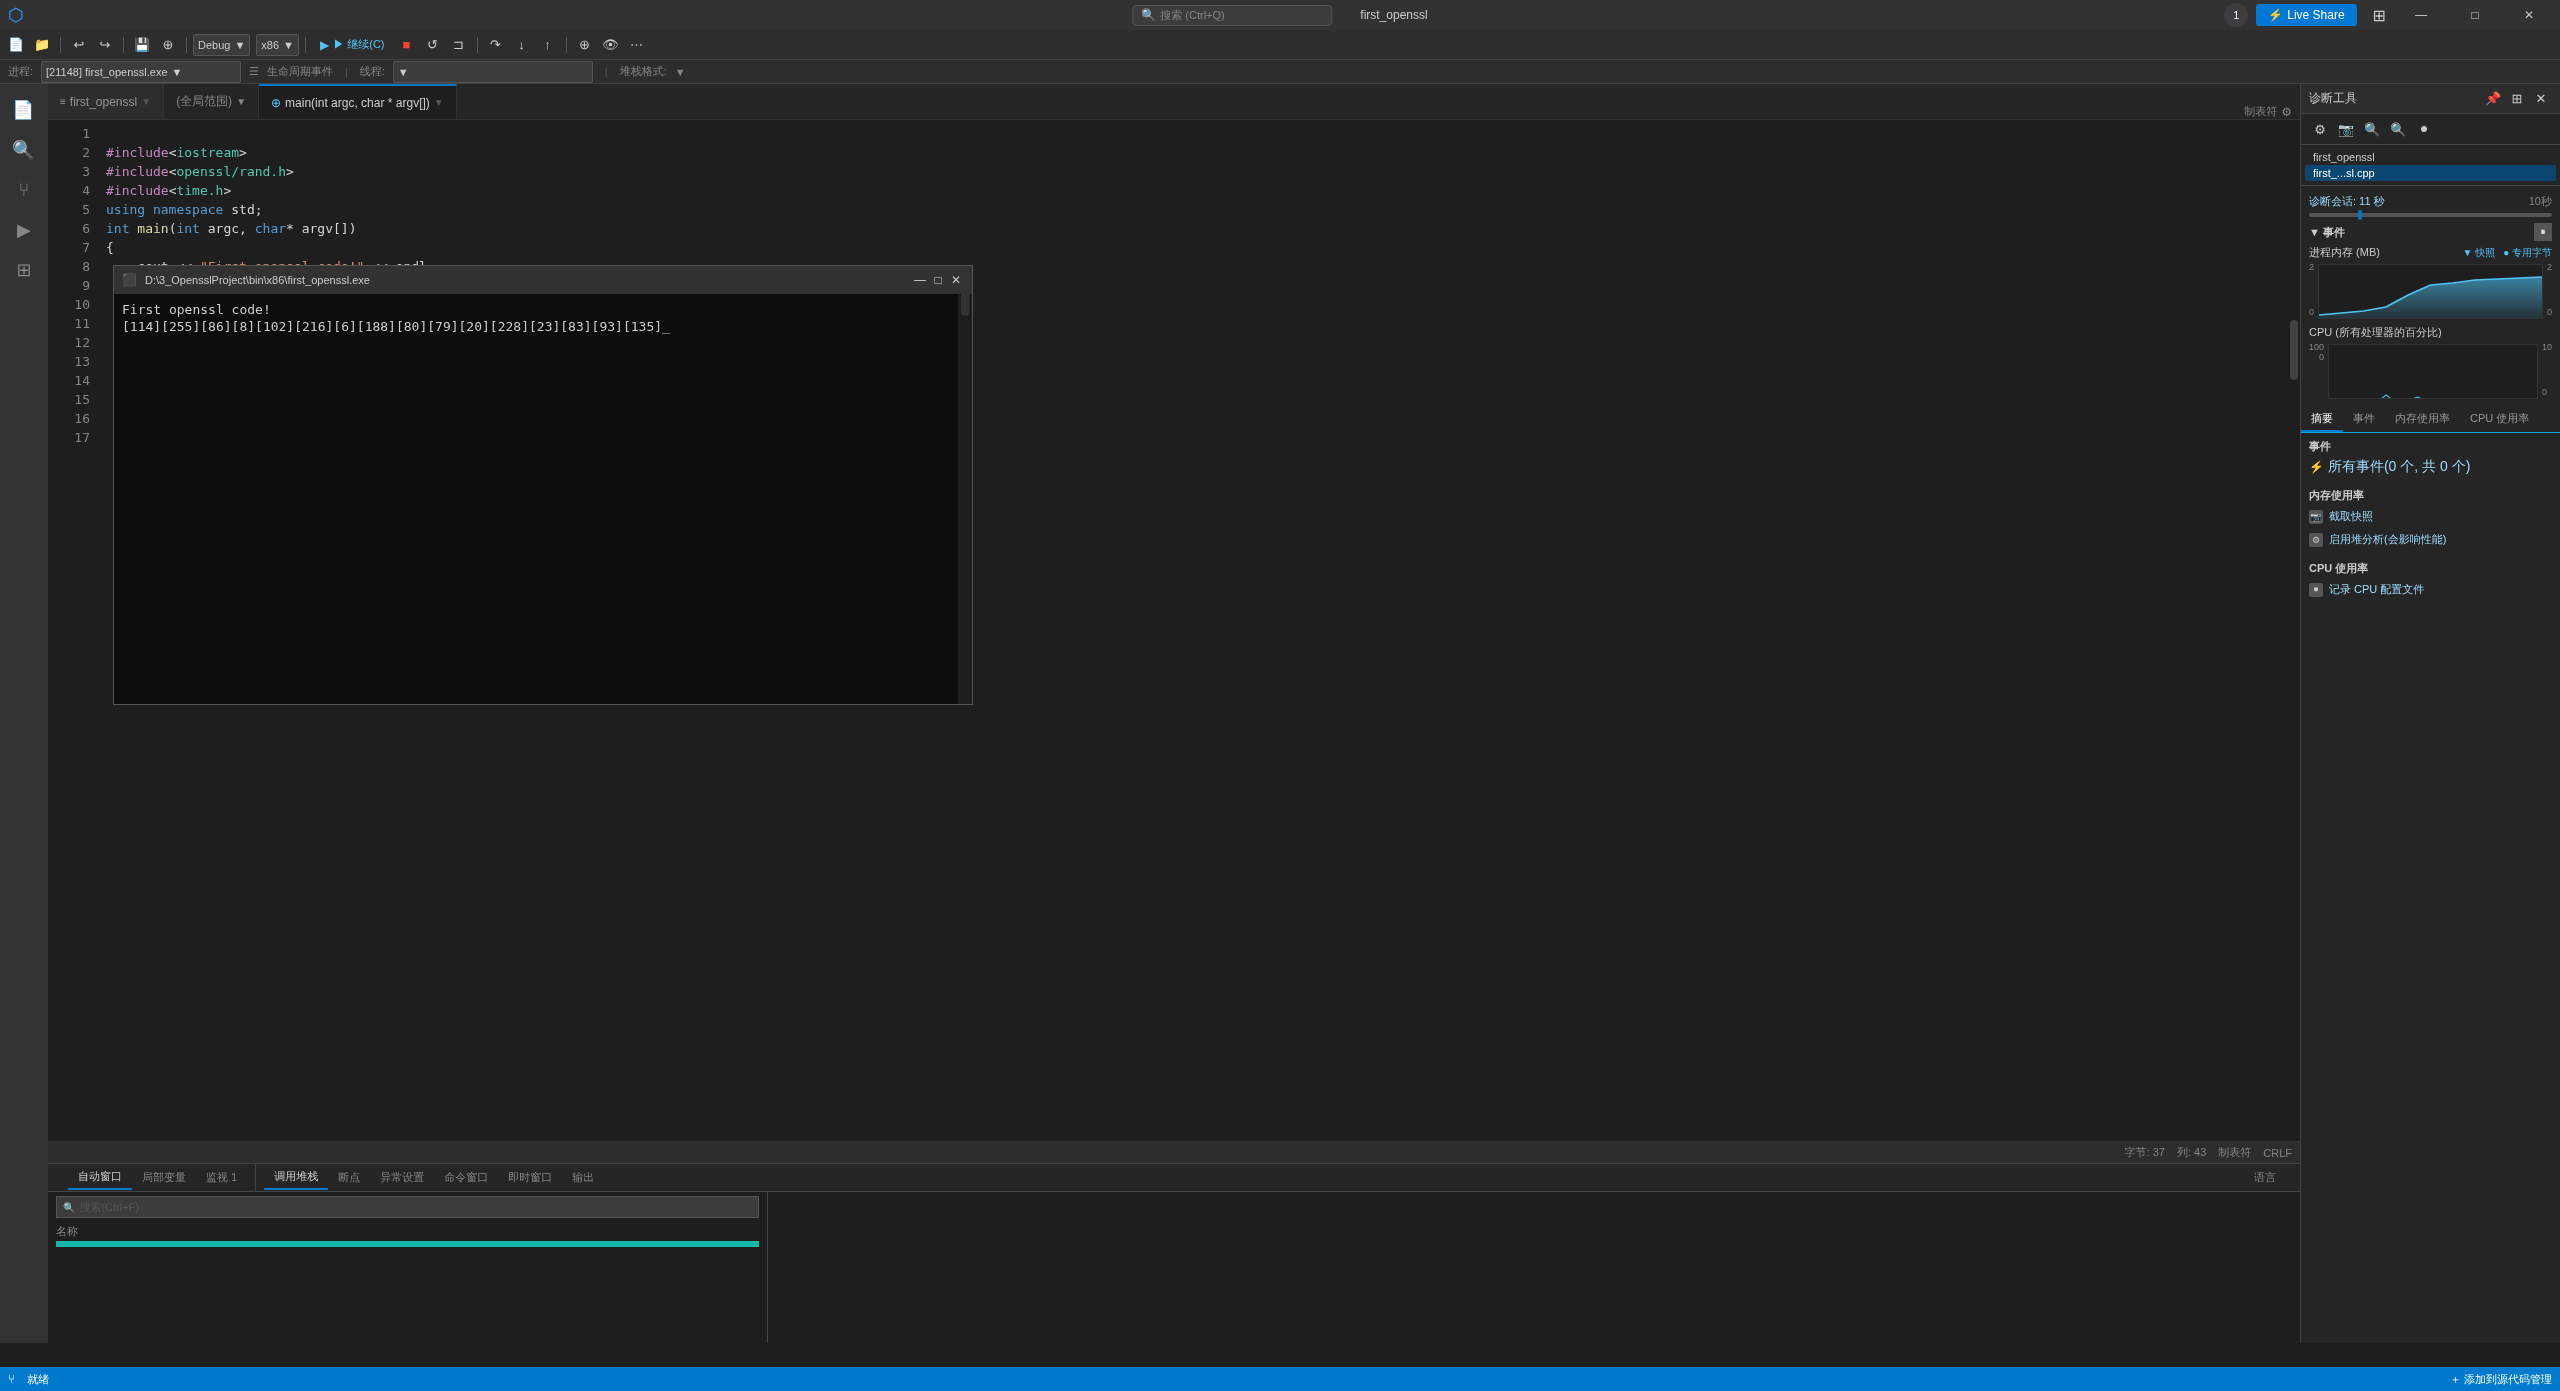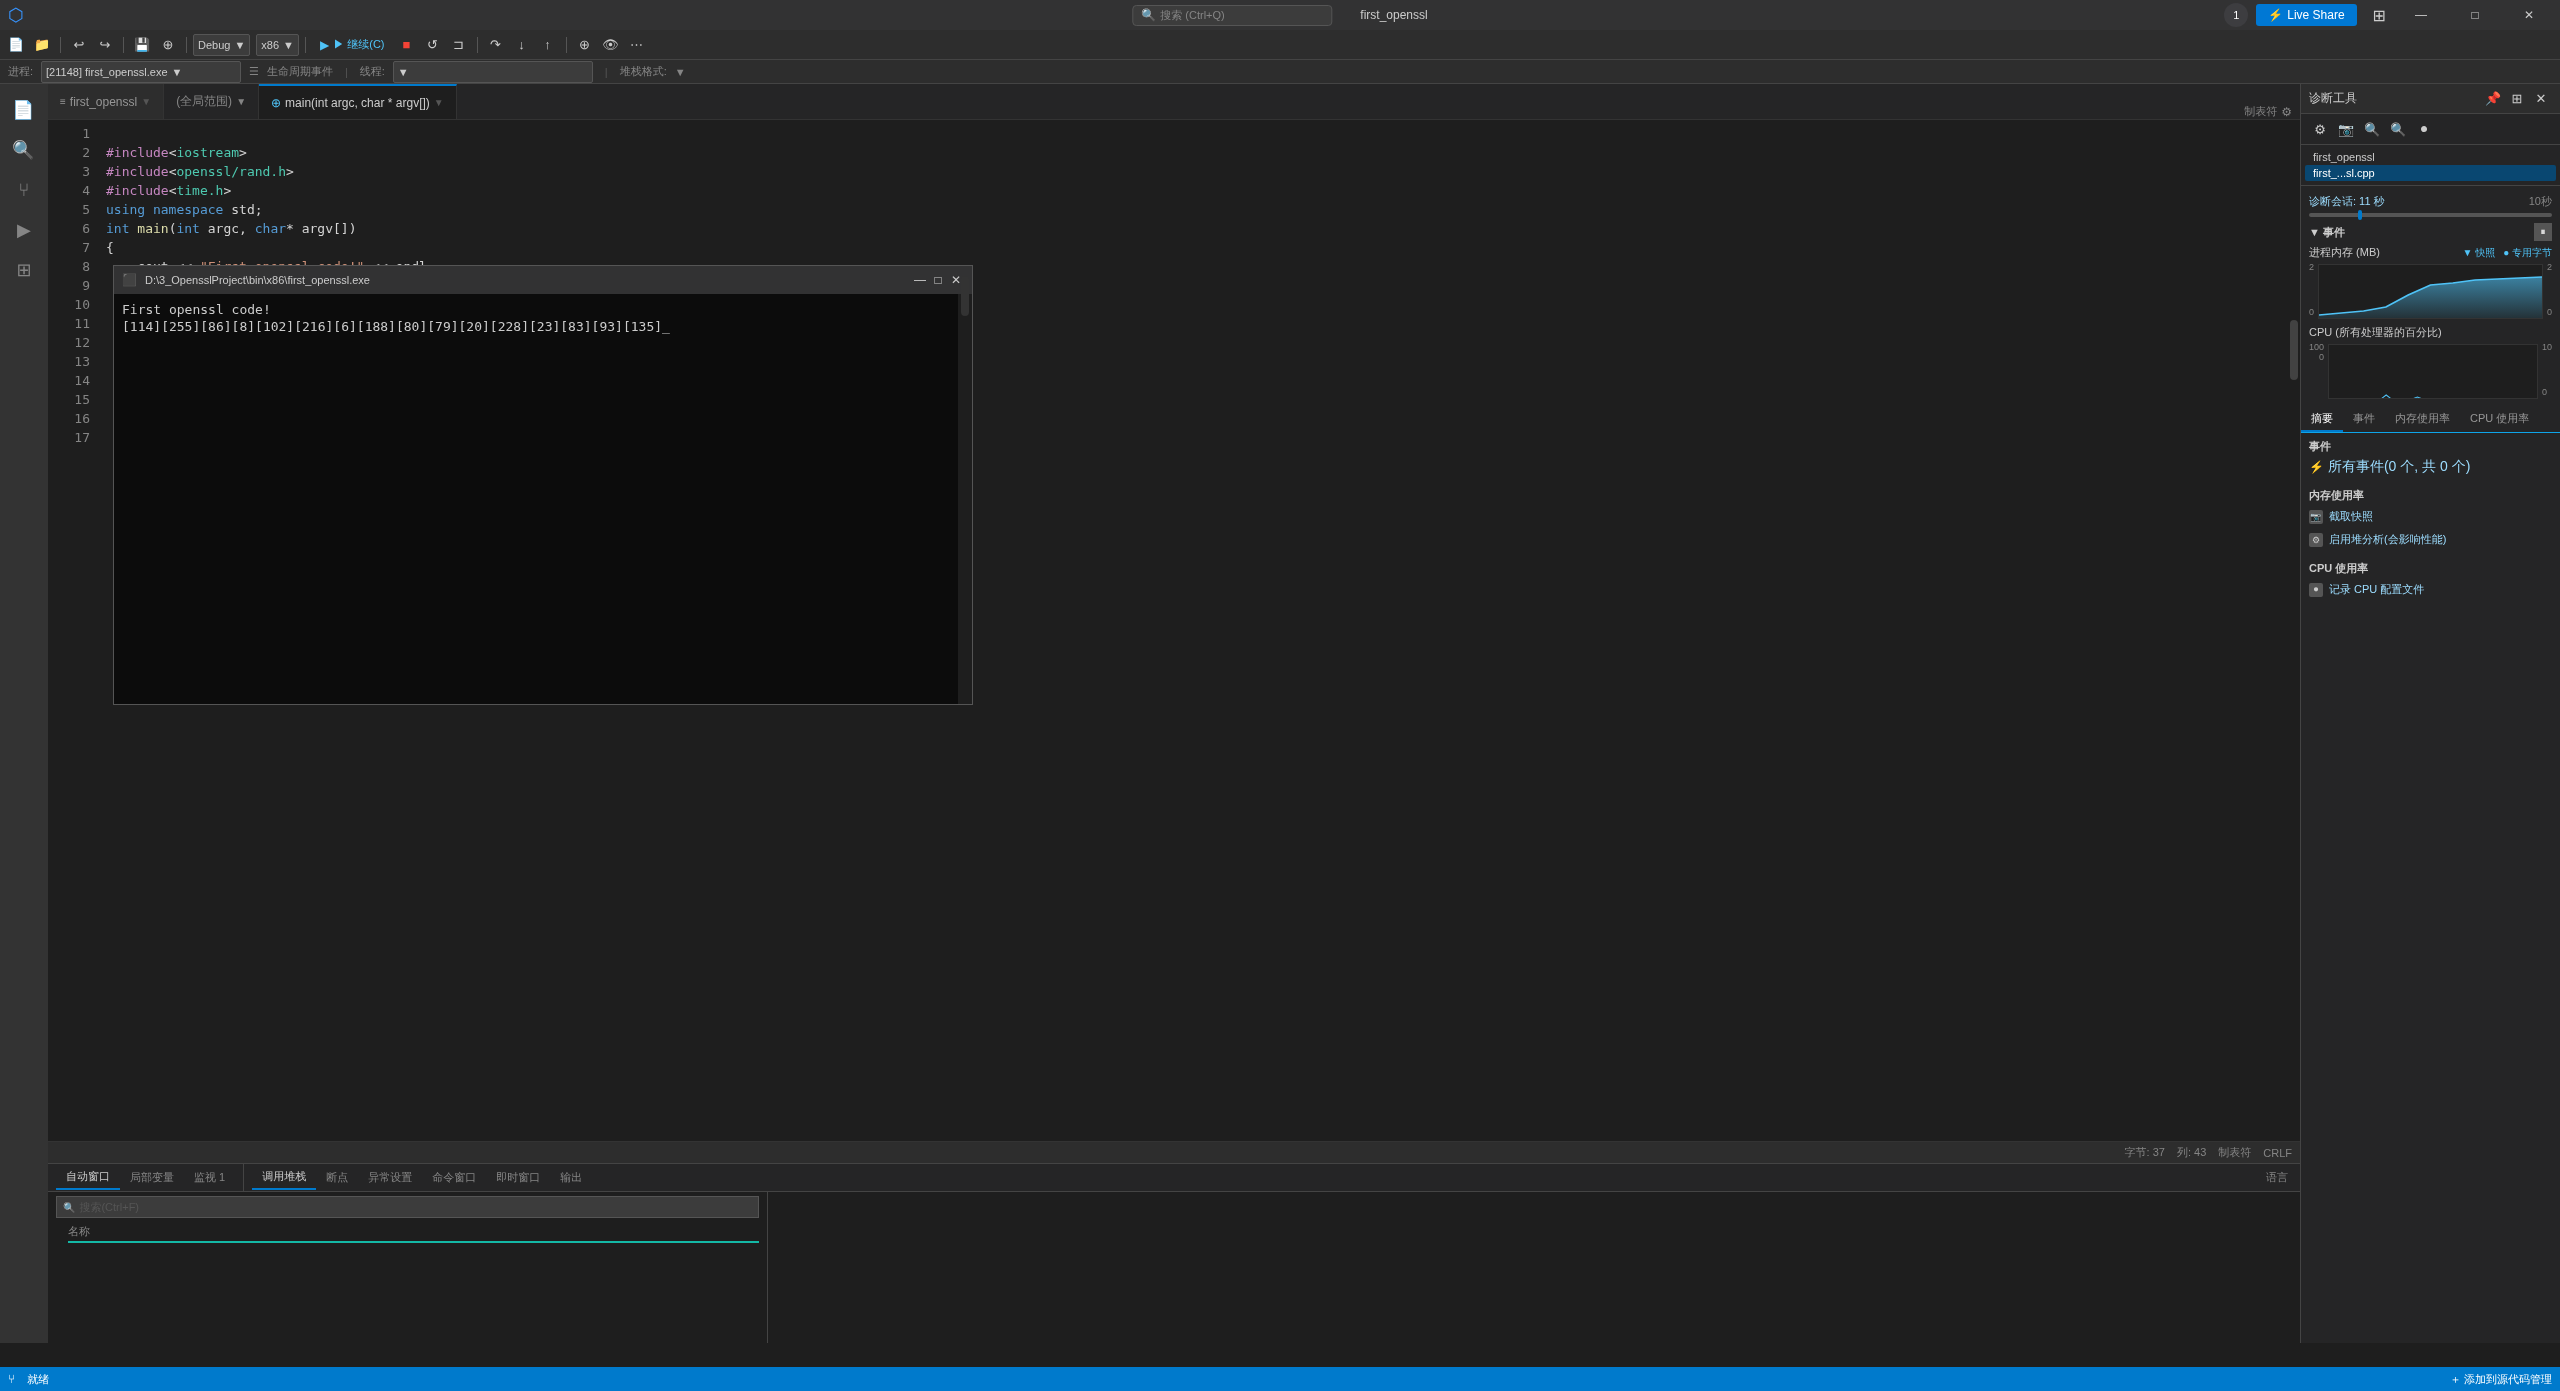--- a/index.html
+++ b/index.html
@@ -564,21 +564,21 @@
         <div style="height:22px;background:#2d2d2d;display:flex;align-items:center;padding:0 8px;font-size:11px;color:#858585;border-top:1px solid #333;gap:12px;justify-content:flex-end;">
           <span>字节: 37</span>
           <span>列: 43</span>
           <span>制表符</span>
           <span>CRLF</span>
         </div>
       </div>
 
       <div id="bottom-panel" style="height:180px;border-top:1px solid #444;">
 
-        <div style="height:28px;background:#252526;display:flex;align-items:center;padding:0 8px;border-bottom:1px solid #444;gap:0;">
+        <div style="height:28px;background:#252526;display:flex;align-items:center;padding:0 20px;border-bottom:1px solid #444;gap:0;">
 
           <div style="display:flex;gap:0;height:28px;align-items:center;border-right:1px solid #444;padding-right:8px;margin-right:8px;">
             <span style="padding:4px 10px;font-size:11px;color:#ccc;cursor:pointer;border-bottom:2px solid #007acc;">自动窗口</span>
             <span style="padding:4px 10px;font-size:11px;color:#858585;cursor:pointer;">局部变量</span>
             <span style="padding:4px 10px;font-size:11px;color:#858585;cursor:pointer;">监视 1</span>
           </div>
 
           <span style="padding:4px 10px;font-size:11px;color:#ccc;cursor:pointer;border-bottom:2px solid #007acc;">调用堆栈</span>
           <span style="padding:4px 10px;font-size:11px;color:#858585;cursor:pointer;">断点</span>
           <span style="padding:4px 10px;font-size:11px;color:#858585;cursor:pointer;">异常设置</span>
@@ -593,21 +593,21 @@
 
         <div style="display:flex;height:calc(180px - 28px);overflow:hidden;">
 
           <div style="width:720px;background:#1e1e1e;border-right:1px solid #444;padding:4px 8px;">
 
             <div style="height:22px;background:#3c3c3c;display:flex;align-items:center;padding:0 6px;border:1px solid #555;margin-bottom:4px;">
               <span style="font-size:10px;color:#858585;">🔍</span>
               <span style="color:#555;font-size:11px;margin-left:4px;">搜索(Ctrl+F)</span>
             </div>
 
-            <div style="display:flex;font-size:11px;color:#858585;padding:2px 0;border-bottom:2px solid #14b8a6;margin-left:12px;">
+            <div style="display:flex;font-size:11px;color:#858585;padding:2px 0;border-bottom:6px solid #14b8a6;">
               <span style="width:200px;">名称</span>
             </div>
           </div>
 
           <div style="flex:1;background:#1e1e1e;padding:4px 8px;">
           </div>
         </div>
       </div>
     </div>
 

